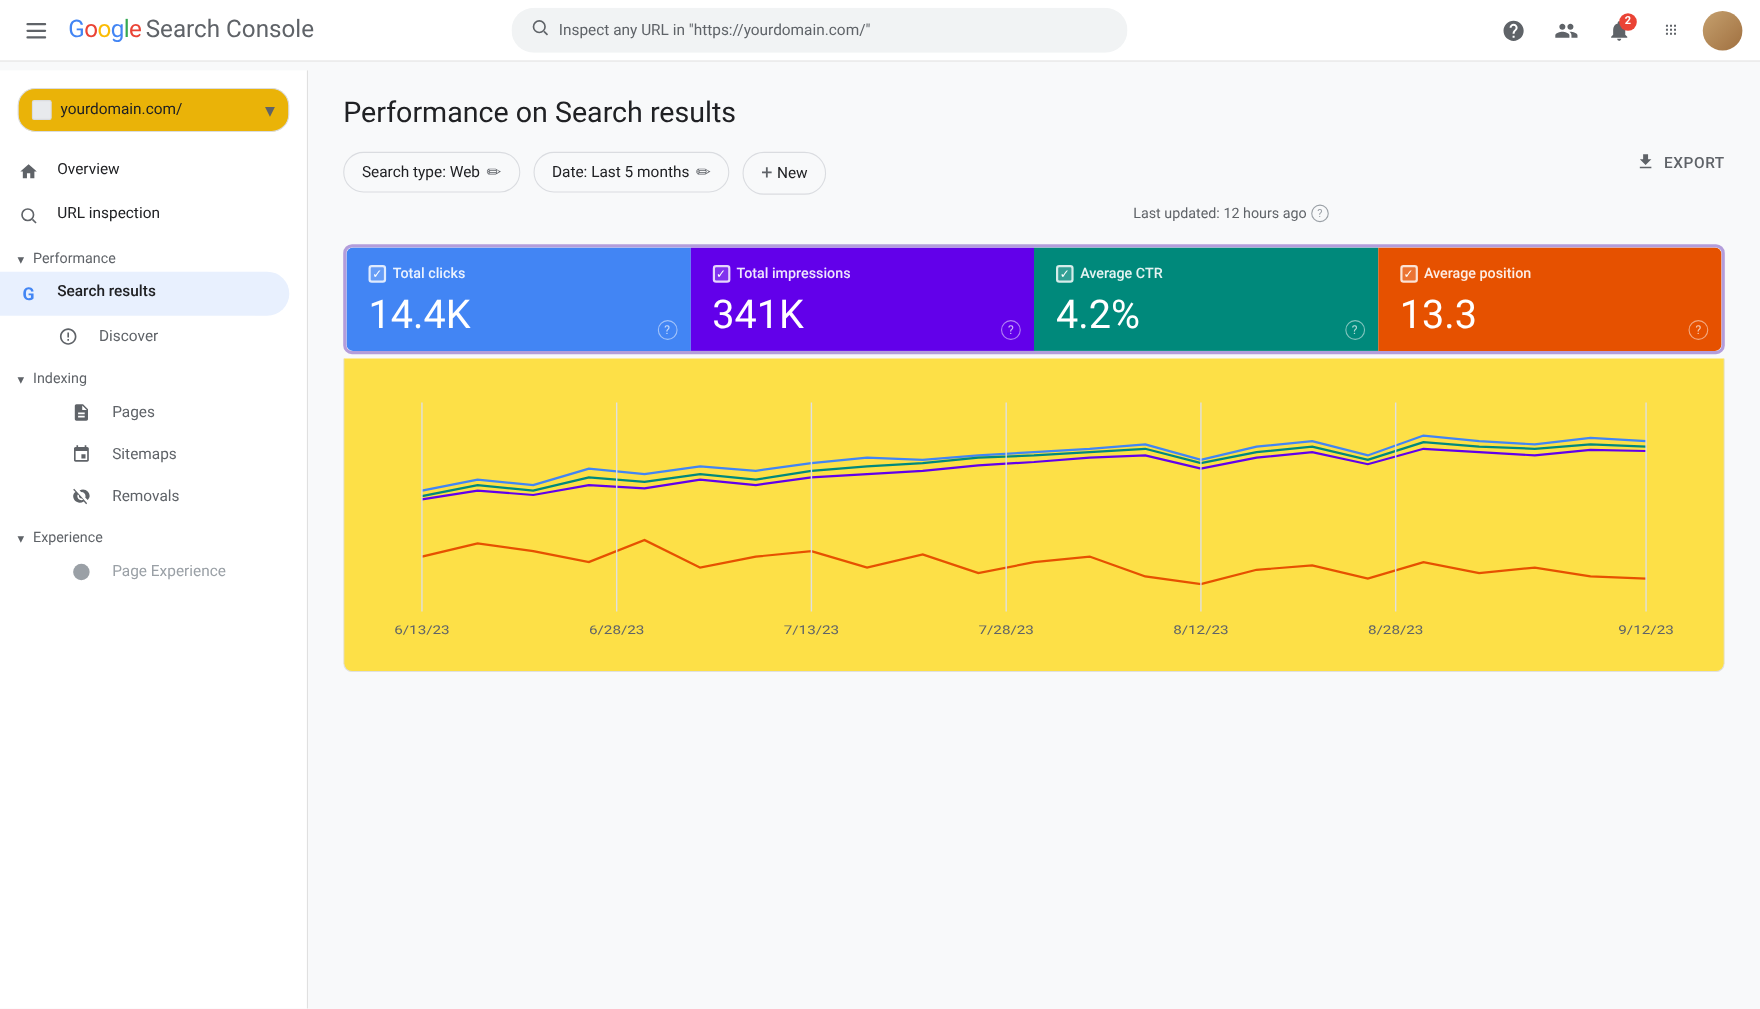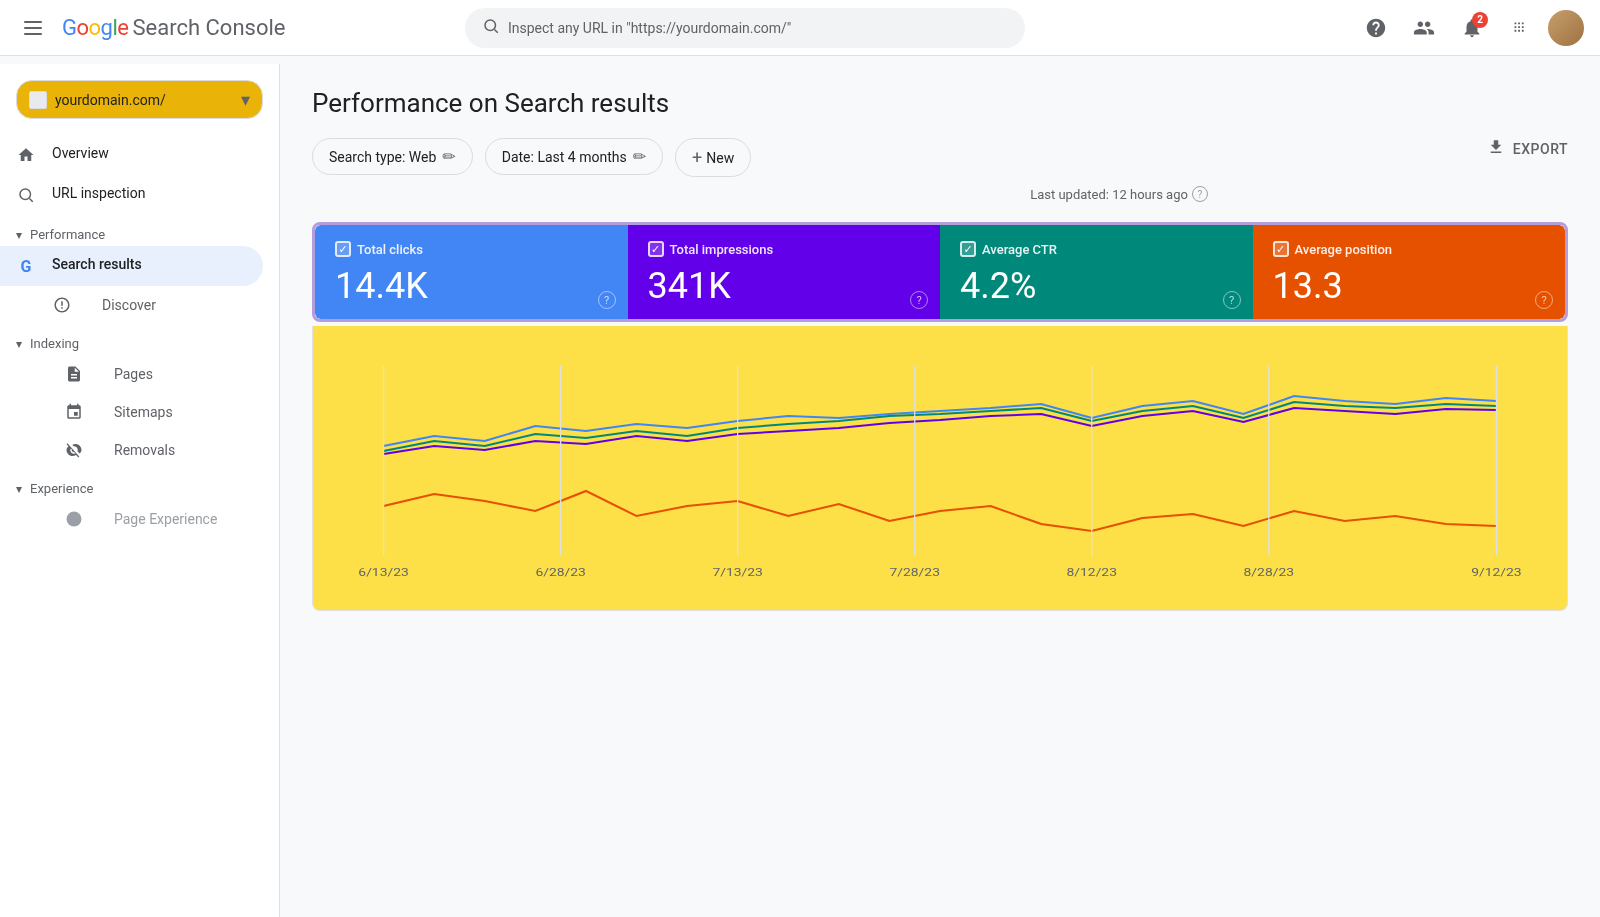--- a/index.html
+++ b/index.html
@@ -76,21 +76,21 @@
     .nav-item.active .nav-icon { color: #1a73e8; }
 
     .nav-section-header {
       display: flex; align-items: center; gap: 8px;
       padding: 12px 16px 4px; font-size: 13px; color: #5f6368;
       cursor: pointer;
     }
     .nav-section-header .chevron { font-size: 12px; }
 
     .nav-sub-item {
-      display: flex; align-items: center; gap: 30px;
+      display: flex; align-items: center; gap: 18px;
       padding: 9px 16px 9px 64px; cursor: pointer; border-radius: 0 24px 24px 0;
       margin-right: 16px; font-size: 14px; color: #5f6368;
     }
     .nav-sub-item .nav-icon { width: 20px; height: 20px; display: flex; align-items: center; justify-content: center; }
 
     
     .main { flex: 1; overflow-y: auto; padding: 24px 32px; }
 
     .page-title { font-size: 26px; font-weight: 400; color: #202124; margin-bottom: 20px; }
 
@@ -307,21 +307,21 @@
       </svg>
 
       <h1 class="page-title">Performance on Search results</h1>
 
       <div class="toolbar">
         <div class="filter-btn">
           <span>Search type: Web</span>
           <span class="filter-edit">✏</span>
         </div>
         <div class="filter-btn">
-          <span>Date: Last 4 months</span>
+          <span>Date: Last 5 months</span>
           <span class="filter-edit">✏</span>
         </div>
         <div class="new-btn">
           <span style="font-size:18px; color:#5f6368;">+</span>
           <span>New</span>
         </div>
         <div class="last-updated">
           <span>Last updated: 12 hours ago</span>
           <span style="width:16px;height:16px;border:1px solid #9aa0a6;border-radius:50%;display:inline-flex;align-items:center;justify-content:center;font-size:10px;color:#9aa0a6;">?</span>
         </div>

